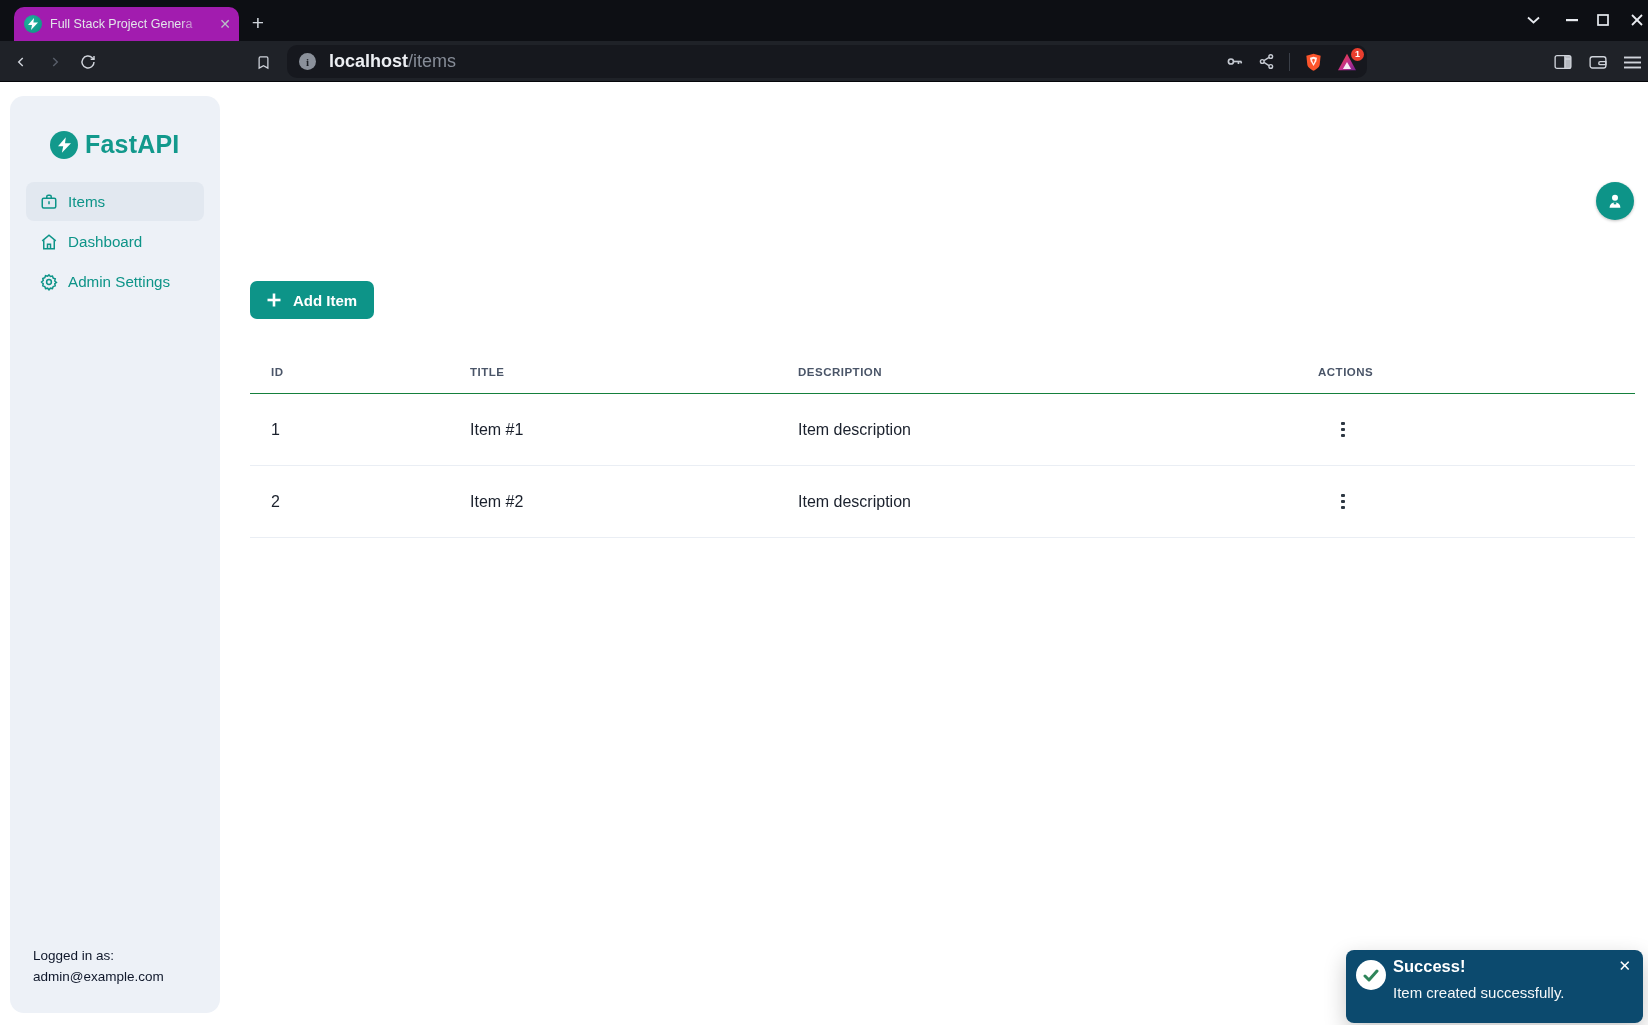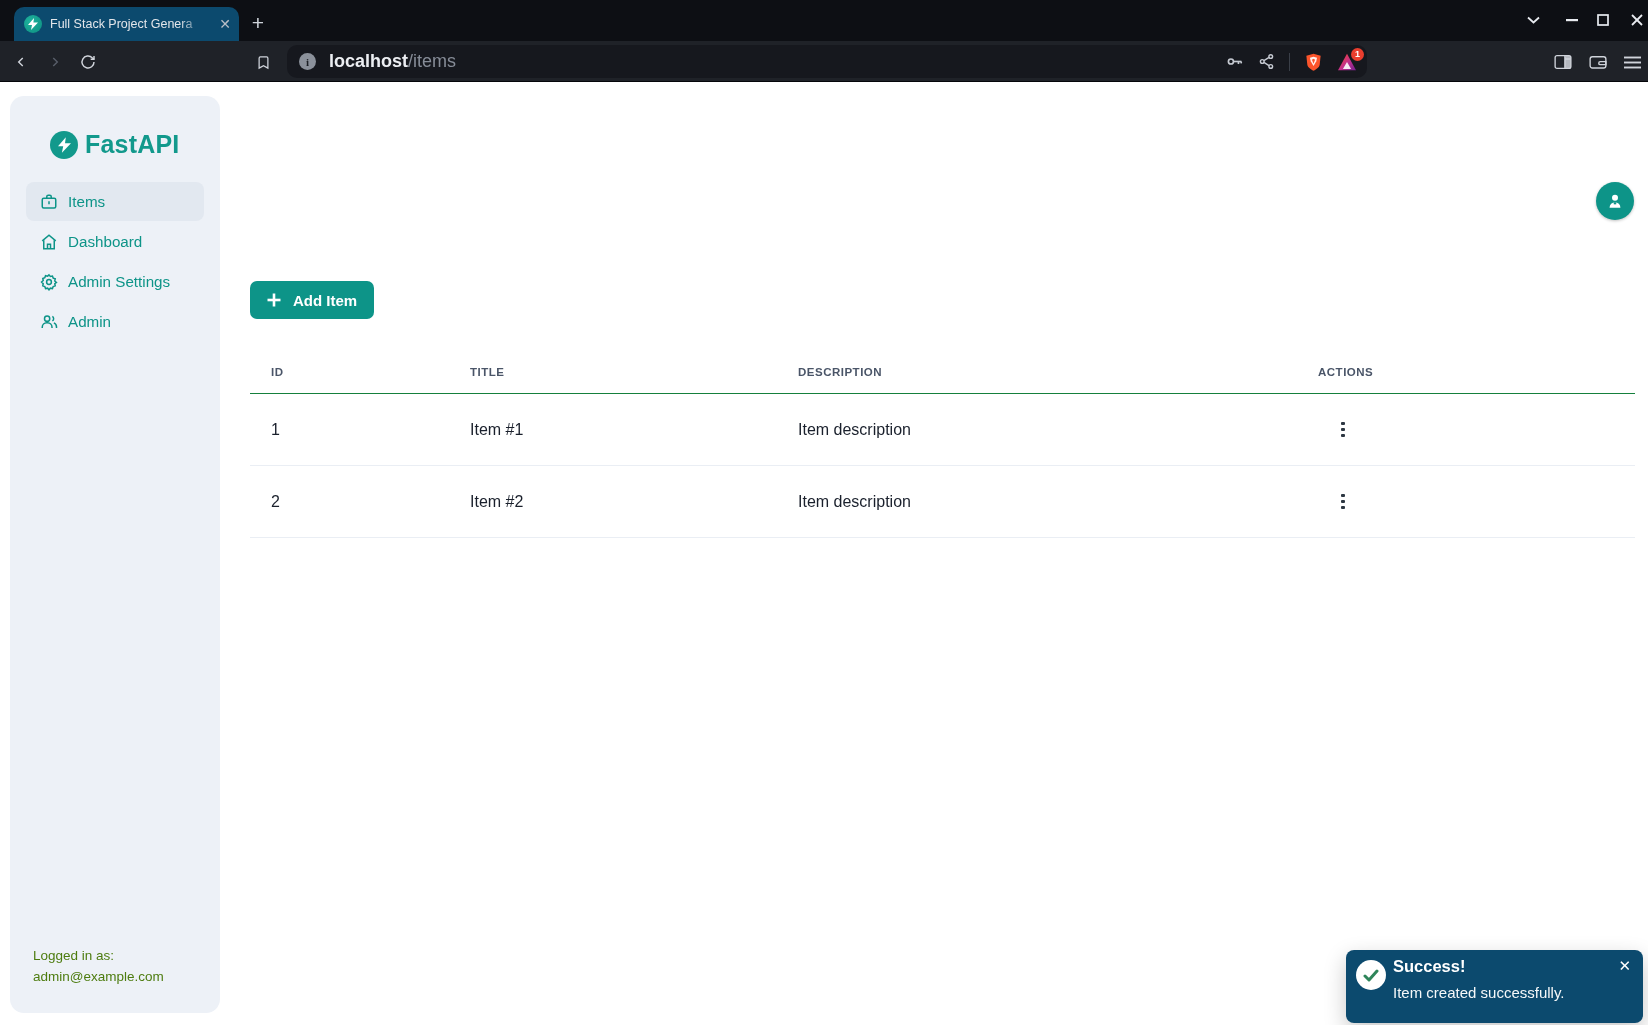--- a/index.html
+++ b/index.html
@@ -1,21 +1,21 @@
 <!DOCTYPE html>
 <html><head>
 <meta charset="utf-8">
 <style>
   * { margin:0; padding:0; box-sizing:border-box; }
   html,body { width:1648px; height:1025px; overflow:hidden; background:#fff;
     font-family:"Liberation Sans", sans-serif; }
 
   
   #tabstrip { position:absolute; top:0; left:0; width:1648px; height:41px; background:#0d0f14; }
-  #tab { position:absolute; left:14px; top:7px; width:225px; height:34px; background:#0c4a6e;
+  #tab { position:absolute; left:14px; top:7px; width:225px; height:34px; background:#a21caf;
     border-radius:10px 10px 0 0; display:flex; align-items:center; padding:0 8px 0 10px; }
   .favicon { width:18px; height:18px; border-radius:50%;
     background:radial-gradient(circle at 35% 35%, #1fb39e, #0d8f80); display:flex;
     align-items:center; justify-content:center; flex:0 0 18px; }
   #tab-title { margin-left:8px; font-size:12.5px; color:#e3e6ea; white-space:nowrap;
     overflow:hidden; width:158px;
     -webkit-mask-image:linear-gradient(to right,#000 82%,transparent 98%);
             mask-image:linear-gradient(to right,#000 82%,transparent 98%); }
   #tab-close { margin-left:auto; color:#b9bfc7; font-size:14px; line-height:14px; cursor:default; }
   #newtab { position:absolute; left:243px; top:8px; width:30px; height:30px; display:flex;
@@ -49,21 +49,21 @@
     border-radius:14px; }
   #brand { position:absolute; left:40px; top:34px; display:flex; align-items:center; gap:7px; }
   #brand-icon { width:28px; height:28px; border-radius:50%; background:#12998c; display:flex;
     align-items:center; justify-content:center; }
   #brand-name { font-size:25px; font-weight:600; color:#12998c; letter-spacing:.2px; }
   #nav { position:absolute; left:16px; right:16px; top:86px; display:flex; flex-direction:column; gap:1px; }
   .nav-item { height:39px; border-radius:8px; display:flex; align-items:center; gap:10px;
     padding-left:14px; color:#0d9488; cursor:pointer; }
   .nav-item.active { background:#e2e8f0; }
   .nav-label { font-size:15.2px; }
-  #side-footer { position:absolute; left:23px; bottom:26px; font-size:13.5px; color:#4d7c0f;
+  #side-footer { position:absolute; left:23px; bottom:26px; font-size:13.5px; color:#0f172a;
     line-height:21px; }
 
   #page-title { position:absolute; left:250px; top:124px; font-size:30px; font-weight:bold;
     color:#16202c; letter-spacing:.2px; }
   #add-btn { position:absolute; left:250px; top:199px; height:38px; border:none; border-radius:7px;
     background:#0d9488; color:#fff; font-family:inherit; font-size:15px; font-weight:bold;
     display:flex; align-items:center; gap:12px; padding:0 17px; cursor:pointer; }
   #avatar-btn { position:absolute; left:1596px; top:100px; width:38px; height:38px;
     border-radius:50%; background:#0d9488; border:none; display:flex; align-items:center;
     justify-content:center; cursor:pointer; box-shadow:0 1px 3px rgba(0,0,0,.25); }
@@ -256,31 +256,20 @@
       </div>
       <div class="nav-item">
         <span>
           <svg width="18" height="18" viewBox="0 0 24 24" fill="none" stroke="currentColor" stroke-width="2">
               <circle cx="12" cy="12" r="3.2"></circle>
               <path d="M12 2.5l1.8 2.2 2.8-.6 1 2.7 2.7 1-.6 2.8 2.2 1.9-2.2 1.8.6 2.8-2.7 1-1 2.7-2.8-.6-1.8 2.3-1.8-2.3-2.8.6-1-2.7-2.7-1 .6-2.8L2.1 12l2.2-1.9-.6-2.8 2.7-1 1-2.7 2.8.6z"></path>
             </svg>
         </span>
         <span class="nav-label">Admin Settings</span>
       </div>
-      <div class="nav-item">
-        <span>
-          <svg width="18" height="18" viewBox="0 0 24 24" fill="none" stroke="currentColor" stroke-width="2">
-              <circle cx="9.5" cy="7.5" r="3.5"></circle>
-              <path d="M3 20v-1a6 6 0 0 1 6-6h1a6 6 0 0 1 6 6v1"></path>
-              <path d="M16.5 4.6a3.5 3.5 0 0 1 0 6"></path>
-              <path d="M18.5 13.2a6 6 0 0 1 3.5 5.3V20"></path>
-            </svg>
-        </span>
-        <span class="nav-label">Admin</span>
-      </div>
     </nav>
 
     <div id="side-footer">
       <div>Logged in as:</div>
       <div>admin@example.com</div>
     </div>
   </aside>
 
 
   <button id="add-btn">

